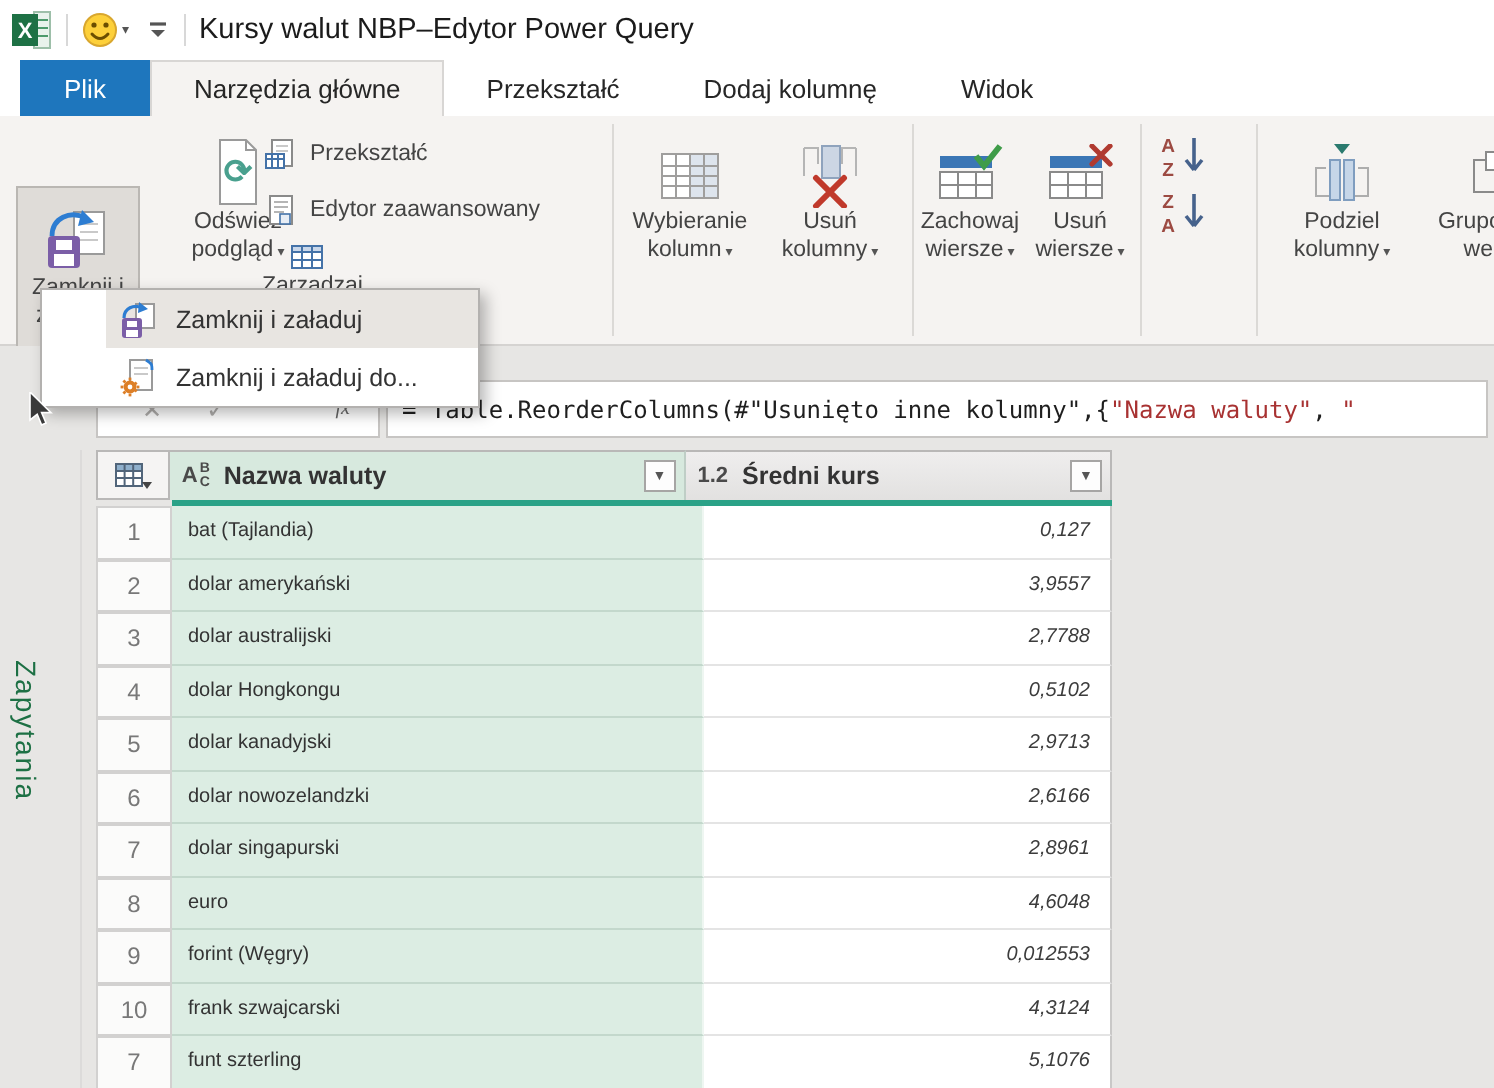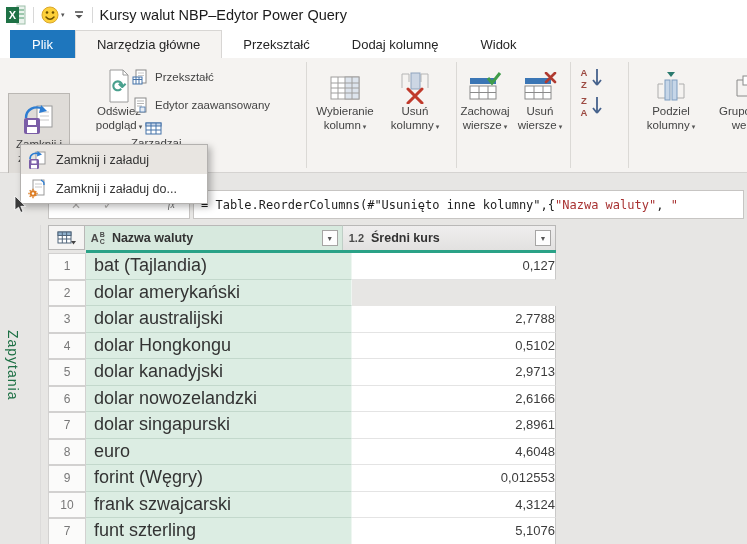--- a/index.html
+++ b/index.html
@@ -26,21 +26,21 @@
   .bb .l{line-height:14px;text-align:center;white-space:nowrap;}
   .pressed{background:#dfdcd8;border:1px solid #bab7b3;}
   .smallbtn{position:absolute;left:131px;height:26px;display:flex;align-items:center;font-size:11.5px;color:#444;white-space:nowrap;}
   .smallbtn .sicon{width:20px;display:flex;justify-content:center;margin-right:4px;}
   .glabel{position:absolute;top:152px;height:16px;font-size:11px;color:#5d5b59;text-align:center;white-space:nowrap;}
   .refresh-wrap{position:relative;}
   .refresh-glyph{position:absolute;left:50%;top:56%;transform:translate(-50%,-50%);font-size:17px;font-weight:bold;color:#49a08e;}
   .sortbtn{position:absolute;left:578px;width:30px;height:24px;display:flex;align-items:center;}
 
   
-  .menu{position:absolute;left:20px;top:144px;width:186px;background:#fff;border:1px solid #b3b1af;box-shadow:3px 3px 7px rgba(0,0,0,.28);z-index:50;}
+  .menu{position:absolute;left:20px;top:144px;width:186px;background:#fff;border:1px solid #b3b1af;box-shadow:3px 3px 7px rgba(0,0,0,.28);z-index:50;padding-left:32px;}
   .mitem{height:29px;display:flex;align-items:center;padding-left:6px;font-size:12.5px;color:#333;}
   .mitem .micon{width:20px;display:flex;justify-content:center;margin-right:9px;}
   .mitem-hl{background:#e8e5e1;}
 
   
   .lower{position:absolute;left:0;top:173px;width:747px;height:371px;background:#e7e6e4;}
   .fxbox{position:absolute;left:48px;top:17px;width:142px;height:29px;background:#fff;border:1px solid #c7c5c3;box-sizing:border-box;display:flex;align-items:center;}
   .fxbox .fb-x{margin-left:22px;color:#b0aeac;font-size:12px;}
   .fxbox .fb-ok{margin-left:22px;color:#b0aeac;font-size:12px;}
   .fxbox .fb-fx{margin-left:auto;margin-right:14px;font-family:"Liberation Serif",serif;font-style:italic;font-size:10px;color:#666;}
@@ -55,22 +55,22 @@
   .tbl{position:absolute;left:48px;top:52px;width:508px;}
   .thead{display:flex;height:25px;}
   .hcell{box-sizing:border-box;position:relative;display:flex;align-items:center;font-size:12.5px;font-weight:600;color:#333;}
   .hcorner{width:38px;background:#f5f4f3;border:1px solid #b9b8b7;justify-content:center;}
   .hc1{width:266px;background:#d7e9de;border-top:1px solid #b9b8b7;border-right:1px solid #bfcec6;padding-left:6px;}
   .hc2{width:220px;background:linear-gradient(#efeeee,#e2e1e0);border-top:1px solid #b9b8b7;border-right:1px solid #b9b8b7;padding-left:6px;}
   .tealbar{position:absolute;left:38px;top:25px;width:470px;height:3px;background:#2aa287;}
   .trows{position:absolute;left:0;top:28px;width:508px;}
   .trow{display:flex;height:26.5px;}
   .tnum{box-sizing:border-box;width:38px;background:#fbfbfa;border:1px solid #d2d1d0;font-size:12px;color:#787878;display:flex;align-items:center;justify-content:center;}
-  .tc1{box-sizing:border-box;width:266px;background:#dcede3;border-bottom:1px solid #c3d8cc;border-right:1px solid #eef6f1;font-size:18px;color:#333;display:flex;align-items:center;padding-left:8px;}
-  .tc2{box-sizing:border-box;width:204px;background:#fff;border-bottom:1px solid #e4e4e4;border-right:1px solid #c9c8c7;font-size:13px;color:#3c3c3c;display:flex;align-items:center;justify-content:flex-end;}
+  .tc1{box-sizing:border-box;width:266px;background:#dcede3;border-bottom:1px solid #c3d8cc;border-right:1px solid #eef6f1;font-size:10px;color:#333;display:flex;align-items:center;padding-left:8px;}
+  .tc2{box-sizing:border-box;width:204px;background:#fff;border-bottom:1px solid #e4e4e4;border-right:1px solid #c9c8c7;font-size:10px;font-style:italic;color:#3c3c3c;display:flex;align-items:center;justify-content:flex-end;padding-right:10px;}
   .filterbtn{position:absolute;right:4px;top:4px;width:16px;height:16px;background:#fdfdfd;border:1px solid #a6a5a4;box-sizing:border-box;display:flex;align-items:center;justify-content:center;font-size:7px;color:#555;}
   .abc{display:flex;align-items:center;font-weight:bold;color:#4a4a4a;margin-right:7px;}
   .abc .a{font-size:11px;}
   .abc .bc{display:flex;flex-direction:column;font-size:7px;line-height:7px;margin-left:1px;}
   .num12{font-weight:bold;color:#4a4a4a;font-size:11px;margin-right:7px;}
 </style>
 </head>
 <body>
 
 <div id="app">
@@ -346,20 +346,21 @@
       <div class="tealbar"></div>
       <div class="trows">
           <div class="trow">
             <div class="tnum">1</div>
             <div class="tc1">bat (Tajlandia)</div>
             <div class="tc2">0,127</div>
           </div>
           <div class="trow">
             <div class="tnum">2</div>
             <div class="tc1">dolar amerykański</div>
+            <div class="tc2">3,9557</div>
           </div>
           <div class="trow">
             <div class="tnum">3</div>
             <div class="tc1">dolar australijski</div>
             <div class="tc2">2,7788</div>
           </div>
           <div class="trow">
             <div class="tnum">4</div>
             <div class="tc1">dolar Hongkongu</div>
             <div class="tc2">0,5102</div>

